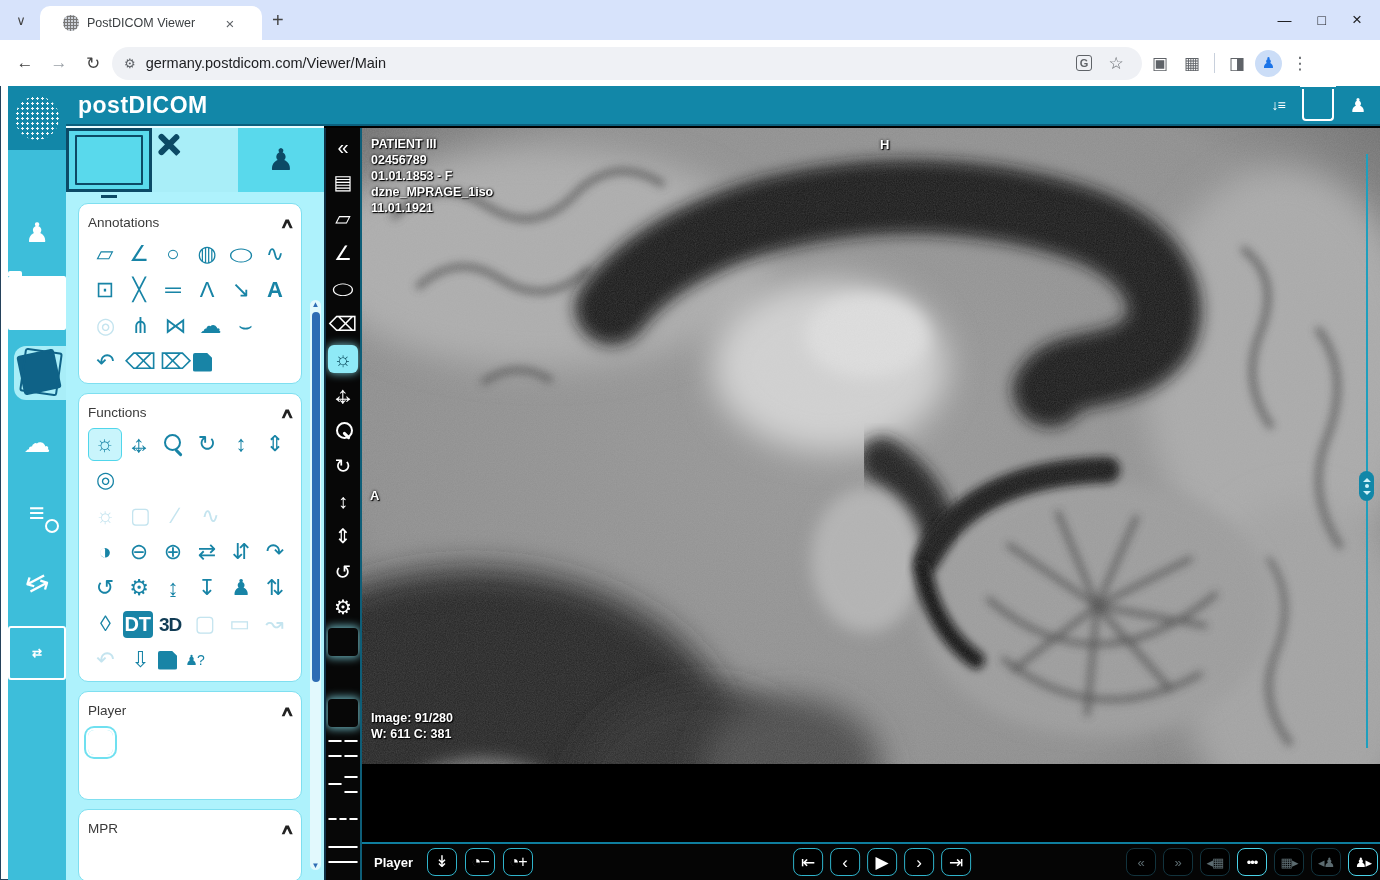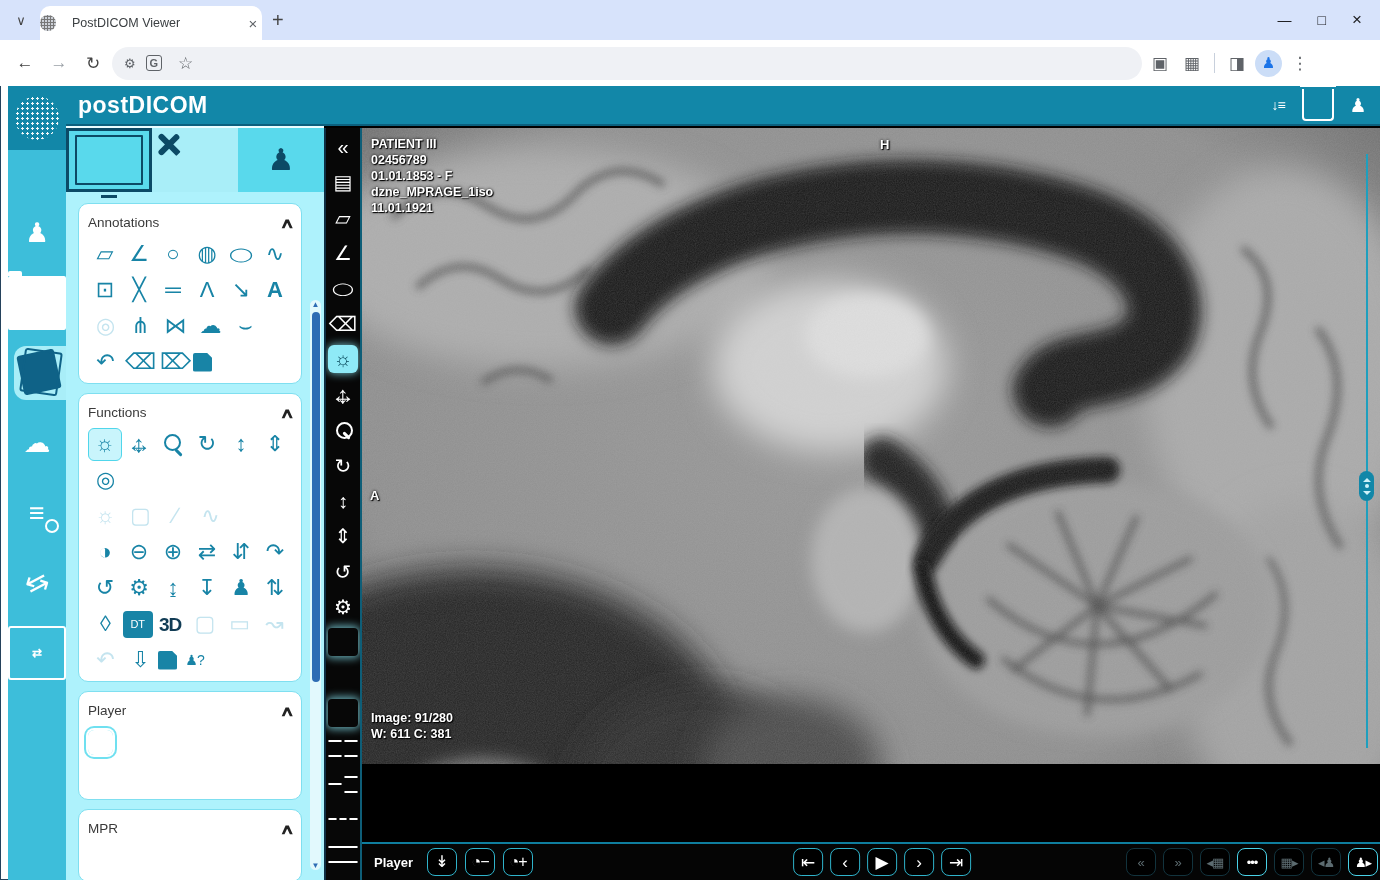--- a/index.html
+++ b/index.html
@@ -7,21 +7,21 @@
     --tool_teal:#1884A6; --accent_cyan:#35C4DC; --tab_cyan:#59D9EC;
     --tab_active:#A9EEF8; --disabled_teal:#C4E4EF;
   }
   *{margin:0;padding:0;box-sizing:border-box;font-family:"Liberation Sans",sans-serif}
   body{background:#333}
   .screen{position:relative;width:1380px;height:880px;overflow:hidden;background:#fff;box-shadow:inset 0 0 0 1px #24425c}
 
   
   .tabstrip{position:absolute;left:0;top:0;width:100%;height:40px;background:#D7E3FB;display:flex;align-items:center}
   .tsearch{width:26px;height:26px;margin-left:8px;border-radius:50%;display:flex;align-items:center;justify-content:center;color:#444;font-size:13px;cursor:pointer}
-  .btab{position:relative;margin-left:6px;margin-top:6px;width:222px;height:34px;background:#fff;border-radius:10px 10px 0 0;display:flex;align-items:center;padding:0 0;gap:16px}
+  .btab{position:relative;margin-left:6px;margin-top:6px;width:222px;height:34px;background:#fff;border-radius:10px 10px 0 0;display:flex;align-items:center;padding:0 23px;gap:8px}
   .favicon{width:16px;height:16px;border-radius:50%;background:radial-gradient(#777 1px,transparent 1.2px) 0 0/3px 3px,radial-gradient(circle,#cdd1d8 55%,#989ea8 100%)}
   .btab .title{font-size:12.5px;color:#3C4043;flex:1;white-space:nowrap;overflow:hidden}
   .tclose{font-size:15px;color:#5F6368;width:18px;height:18px;display:flex;align-items:center;justify-content:center;border-radius:50%;cursor:pointer}
   .newtab{font-size:20px;color:#444;margin-left:10px;cursor:pointer}
   .winctl{margin-left:auto;display:flex;align-items:center;gap:26px;padding-right:18px;color:#202124;font-size:14px}
   .winctl span{cursor:pointer}
   .addrbar{position:absolute;left:0;top:40px;width:100%;height:46px;background:#fff;display:flex;align-items:center;gap:4px;padding:0 10px}
   .navic{width:30px;height:30px;display:flex;align-items:center;justify-content:center;font-size:17px;color:#444;cursor:pointer}
   .navic.dim{color:#9AA0A6}
   .urlpill{flex:1;max-width:1030px;height:33px;background:#EFF1F5;border-radius:17px;display:flex;align-items:center;padding:0 12px;gap:10px}
@@ -61,21 +61,21 @@
   .irow{display:flex;height:36px;align-items:center}
   .pscroll{position:absolute;right:3px;top:172px;bottom:10px;width:11px;background:#E2F9FD;border-radius:6px}
   .pscroll .arr{position:absolute;left:0;width:11px;text-align:center;font-size:8px;color:#2E6CB4}
   .pscroll .arr.up{top:0}.pscroll .arr.dn{bottom:0}
   .pthumb{position:absolute;left:1.5px;top:12px;width:8px;height:370px;background:#2E6CB4;border-radius:4px;cursor:pointer}
 
   
   .ticon{position:relative;display:inline-flex;align-items:center;justify-content:center;width:35px;height:33px;font-size:22px;line-height:1;color:var(--tool_teal);cursor:pointer;border-radius:6px}
   .ticon.disabled{color:var(--disabled_teal);cursor:default}
   .ticon.active{background:#C9F5FC;border:1.5px solid #50D6EB}
-  .ticon.boxed{background:var(--tool_teal);color:#fff;font-weight:400;font-size:11px;width:30px;height:27px;border-radius:4px}
+  .ticon.boxed{background:var(--tool_teal);color:#fff;font-weight:700;font-size:20px;width:30px;height:27px;border-radius:4px}
   .ticon.d3{color:#113C55;font-weight:800;font-size:19px;letter-spacing:-1px}
   .ticon.bold{font-weight:700}
   .ticon.sm{font-size:14px;letter-spacing:-1px}
   .ticon.ell{transform:scaleY(.62)}
   .ticon.rot25{transform:rotate(-28deg)}
 
   
   .cssfloppy{width:19px;height:19px;background:currentColor;clip-path:polygon(0 0,72% 0,100% 28%,100% 100%,0 100%);border-radius:2px}
   .csspan::before,.csspan::after{position:absolute;inset:0;display:flex;align-items:center;justify-content:center;font-size:24px}
   .csspan::before{content:"↔"}.csspan::after{content:"↕"}
@@ -166,20 +166,21 @@
       <span style="font-size:17px">×</span>
     </div>
   </div>
 
   <div class="addrbar">
     <span class="navic">←</span>
     <span class="navic dim">→</span>
     <span class="navic">↻</span>
     <div class="urlpill">
       <span class="tuneic">⚙</span>
+      <span class="urltext">germany.postdicom.com/Viewer/Main</span>
       <span class="chip">G</span>
       <span class="rowic">☆</span>
     </div>
     <span class="rowic">▣</span>
     <span class="rowic">▦</span>
     <span class="vsep"></span>
     <span class="rowic">◨</span>
     <span class="avatar">♟</span>
     <span class="rowic">⋮</span>
   </div>

